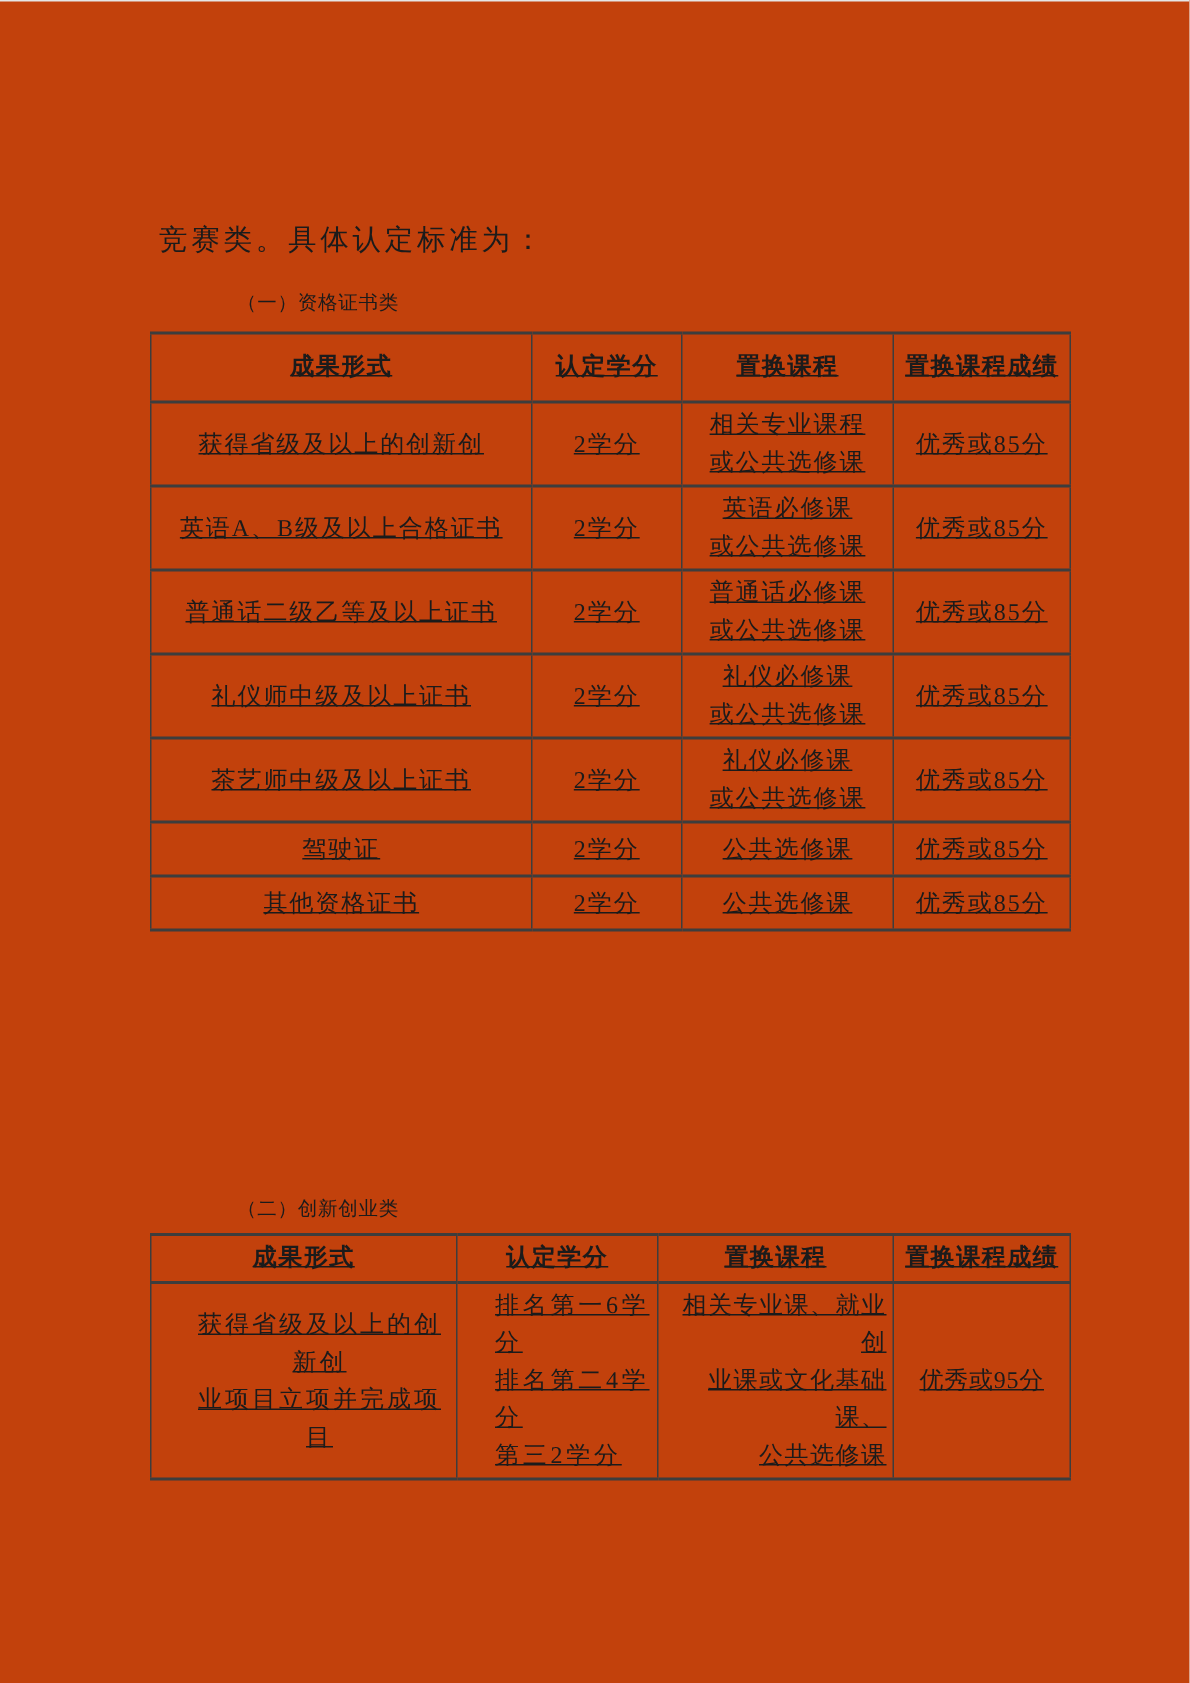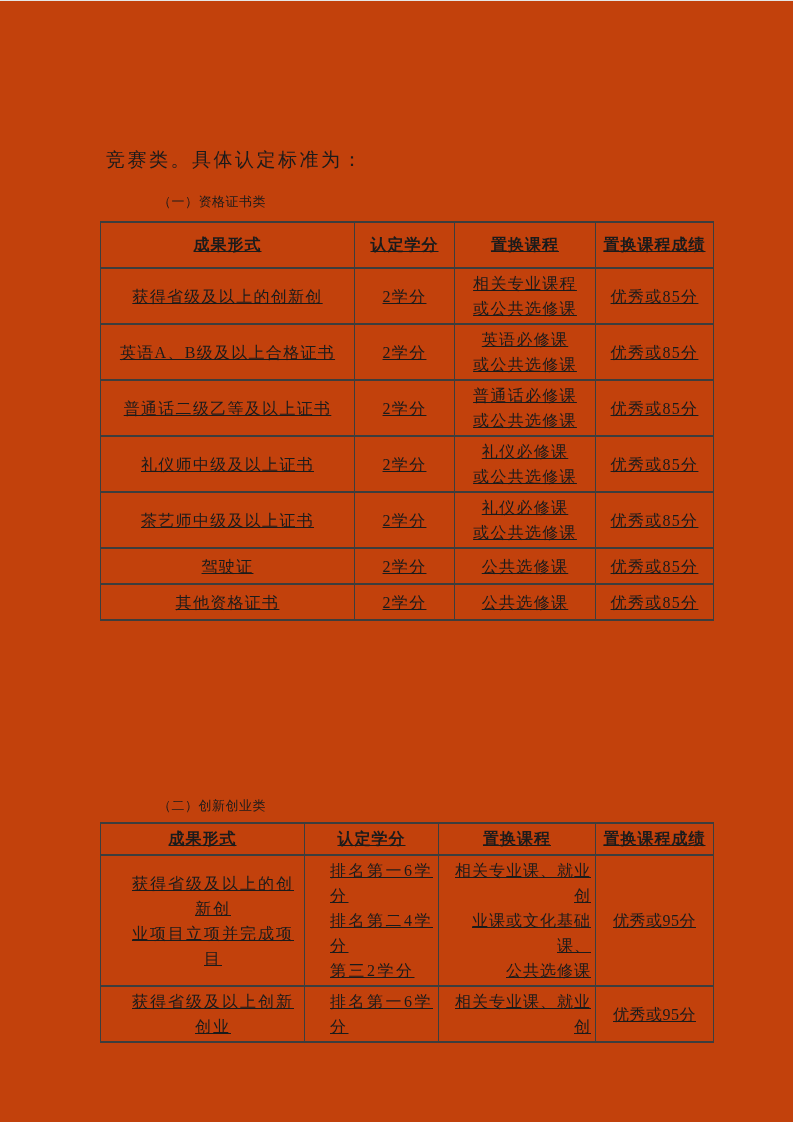--- a/index.html
+++ b/index.html
@@ -148,22 +148,16 @@
       <td class="c0">获得省级及以上的创新创
 业项目立项并完成项目</td>
       <td class="c1">排名第一6学分
 排名第二4学分
 第三2学分</td>
       <td class="c2">相关专业课、就业创
 业课或文化基础课、
 公共选修课</td>
       <td class="c3">优秀或95分</td>
     </tr>
-    <tr class="r1">
-      <td class="c0">获得省级及以上创新创业</td>
-      <td class="c1">排名第一6学分</td>
-      <td class="c2">相关专业课、就业创</td>
-      <td class="c3">优秀或95分</td>
-    </tr>
   </tbody>
     </table>
 
 </div>
 
 </body></html>

